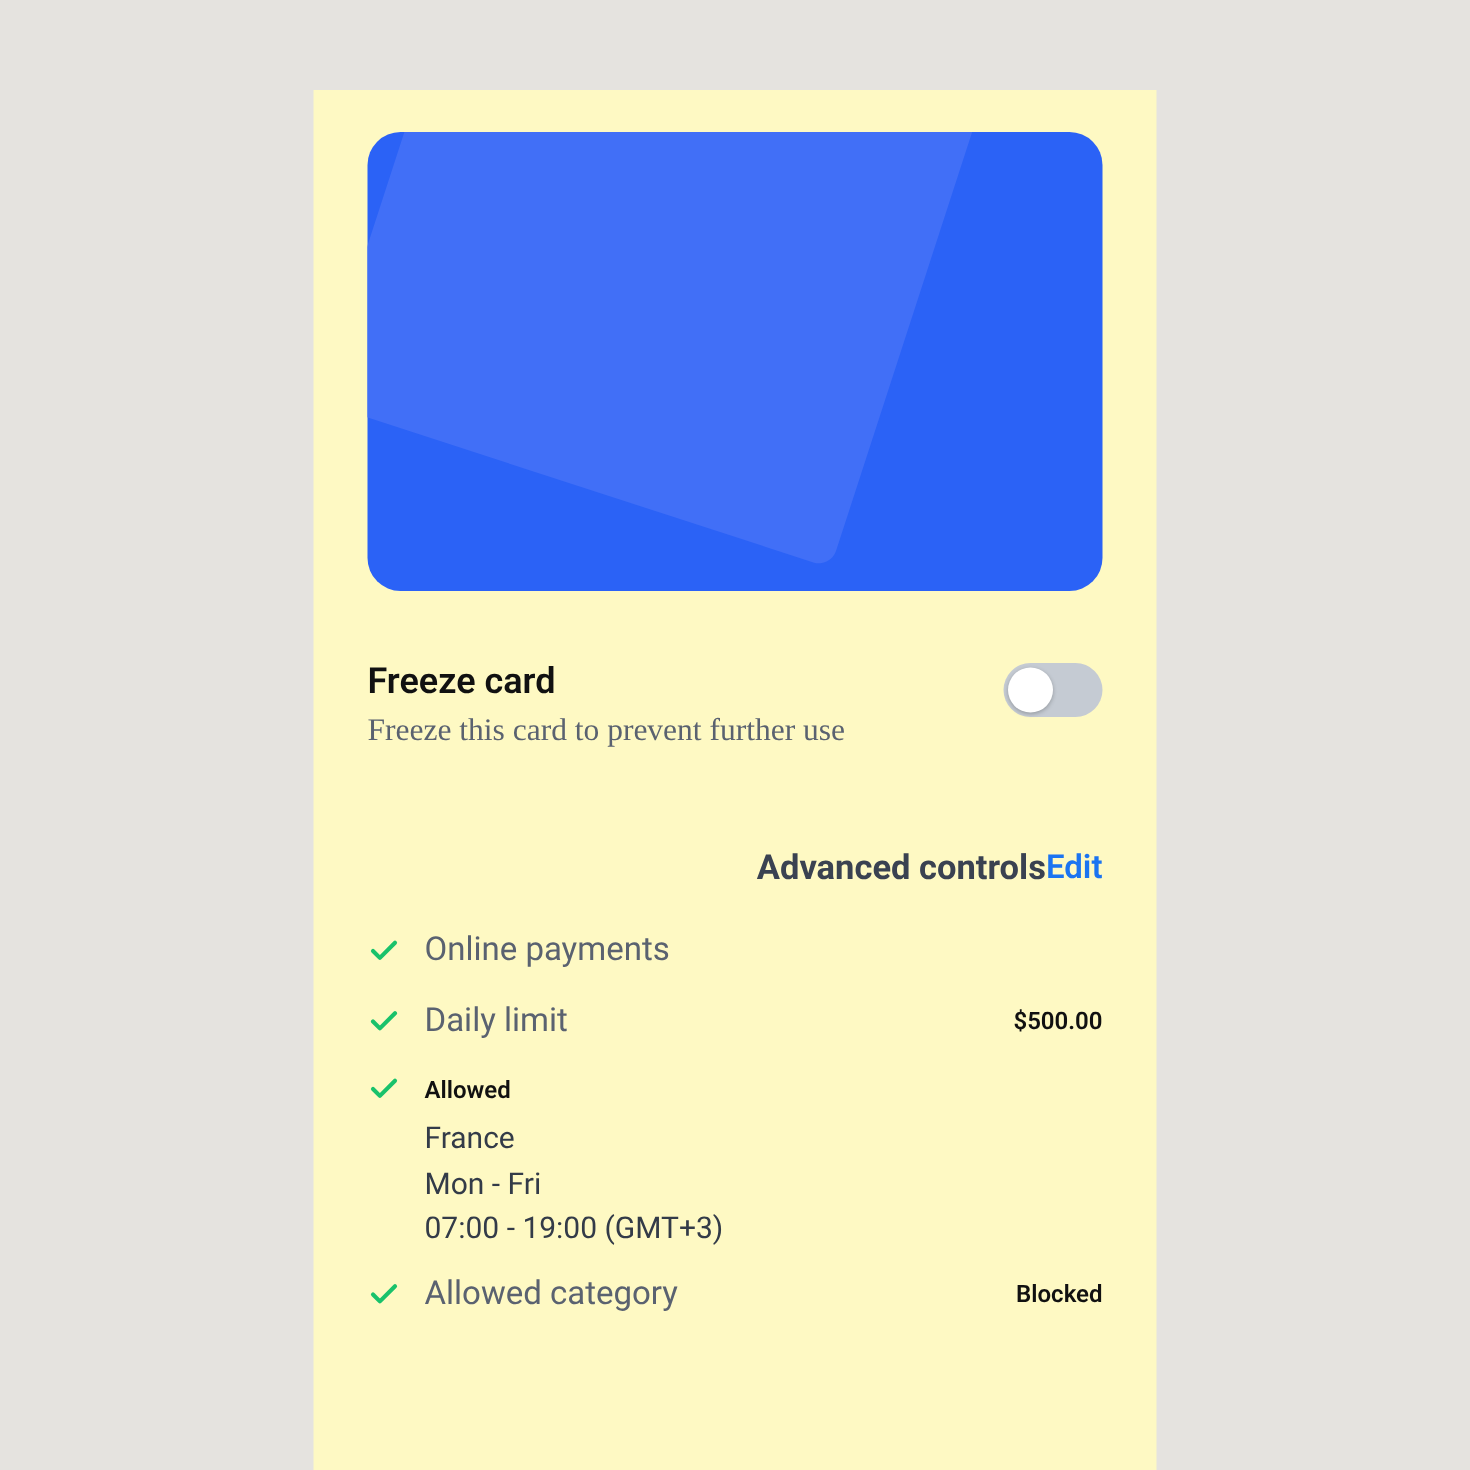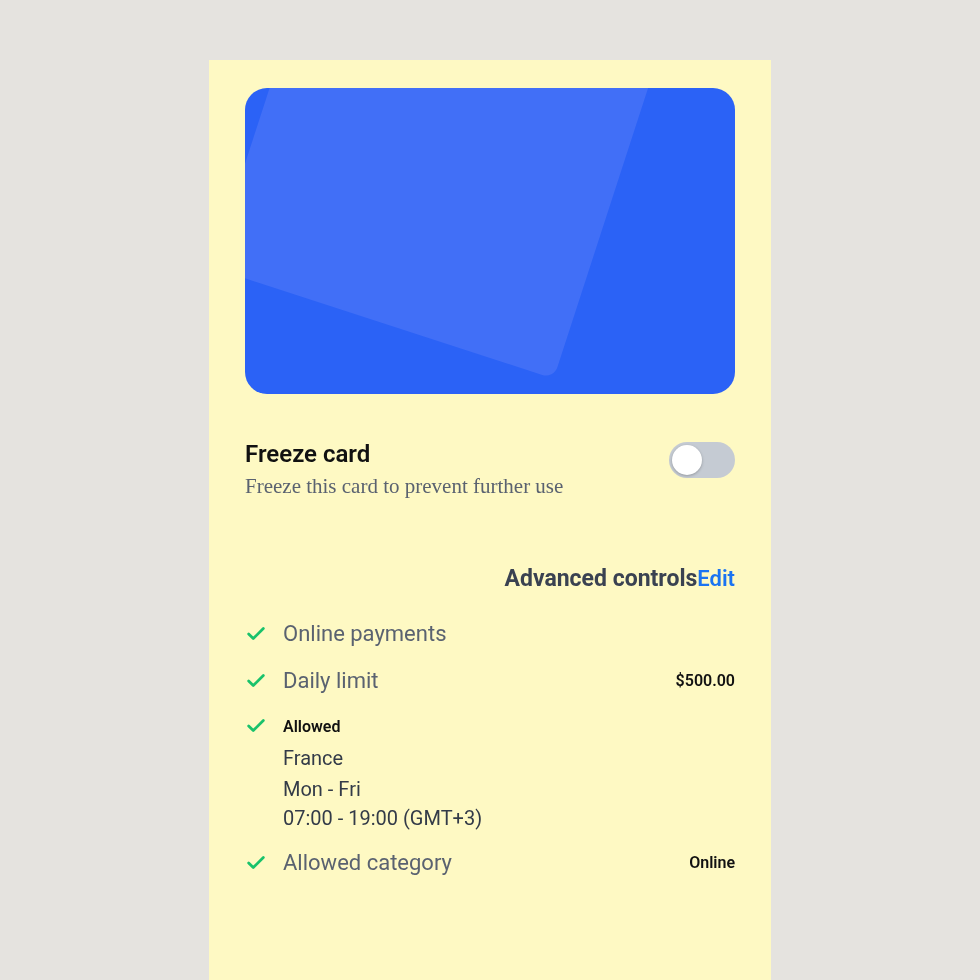--- a/index.html
+++ b/index.html
@@ -126,18 +126,18 @@
     <div class="adv-sub" style="white-space:pre-line">Mon - Fri
 07:00 - 19:00 (GMT+3)</div>
 
     <div class="adv-row">
       <span class="check">
           <svg viewBox="0 0 24 24">
             <polyline points="4 12 9 17 20 6"></polyline>
           </svg>
         </span>
       <span class="adv-label">Allowed category</span>
-      <span class="adv-value">Online</span>
+      <span class="adv-value">Blocked</span>
     </div>
 
   </div>
 
 </div>
 
 </body></html>

